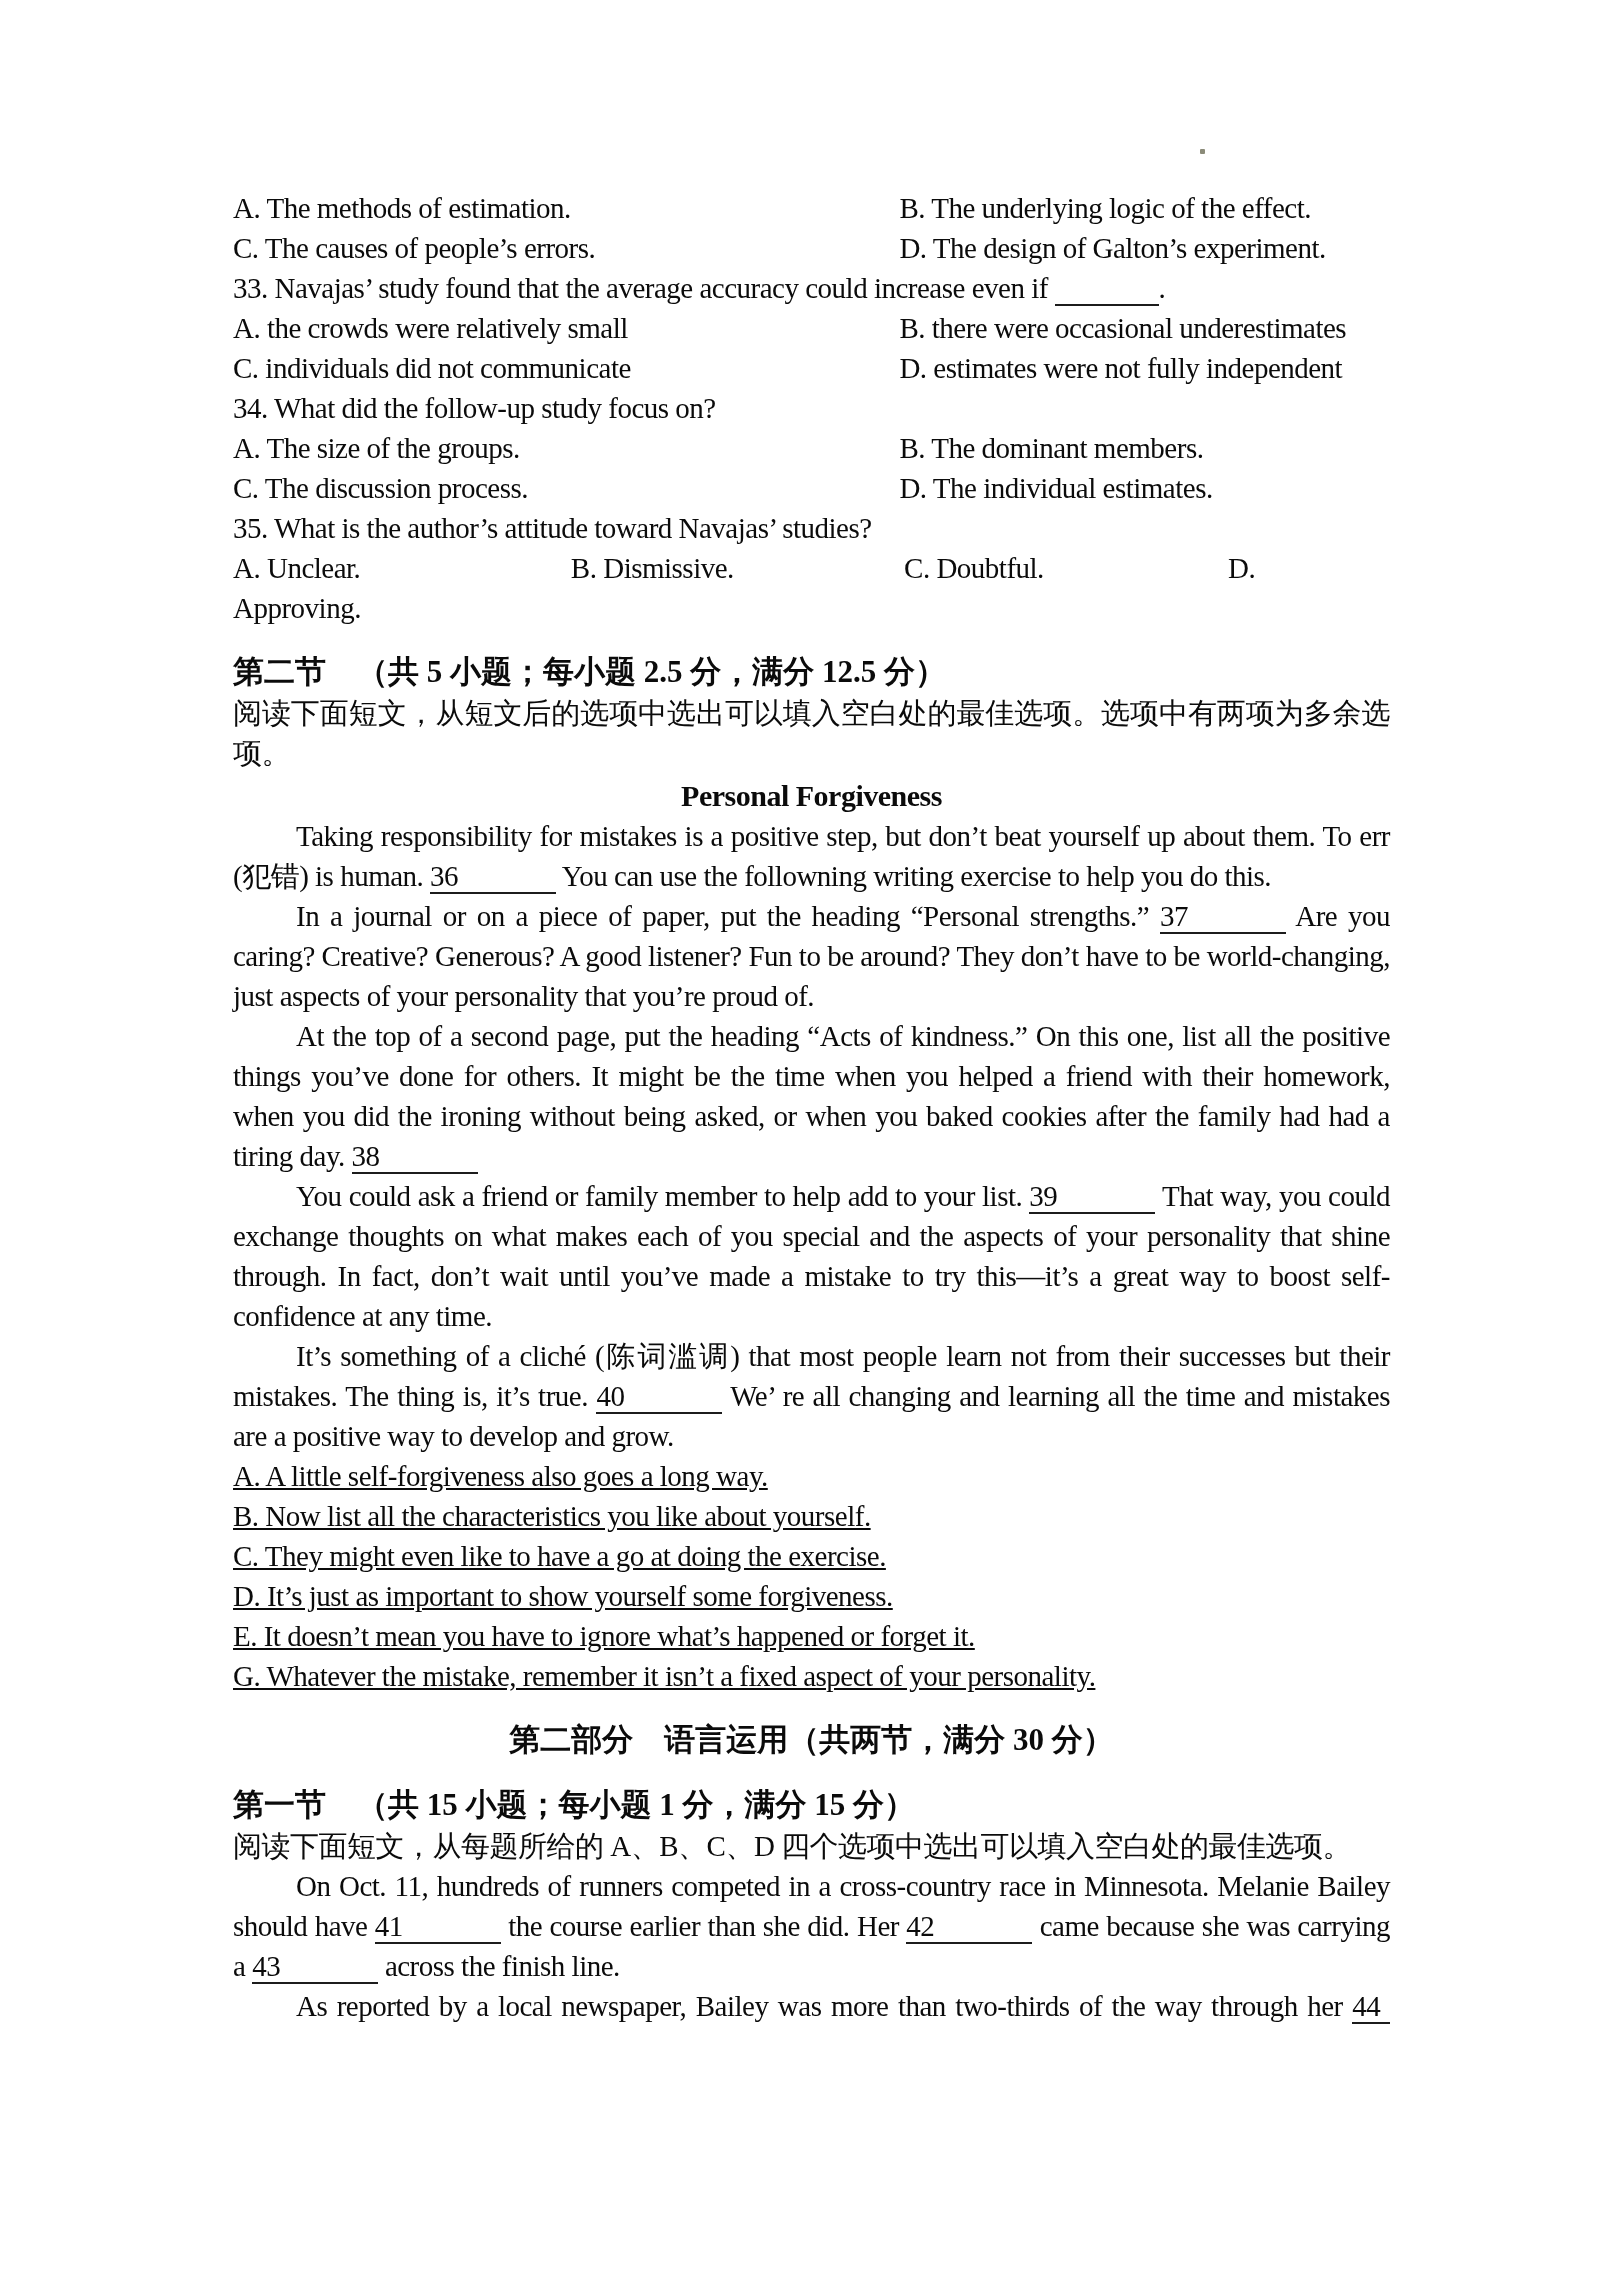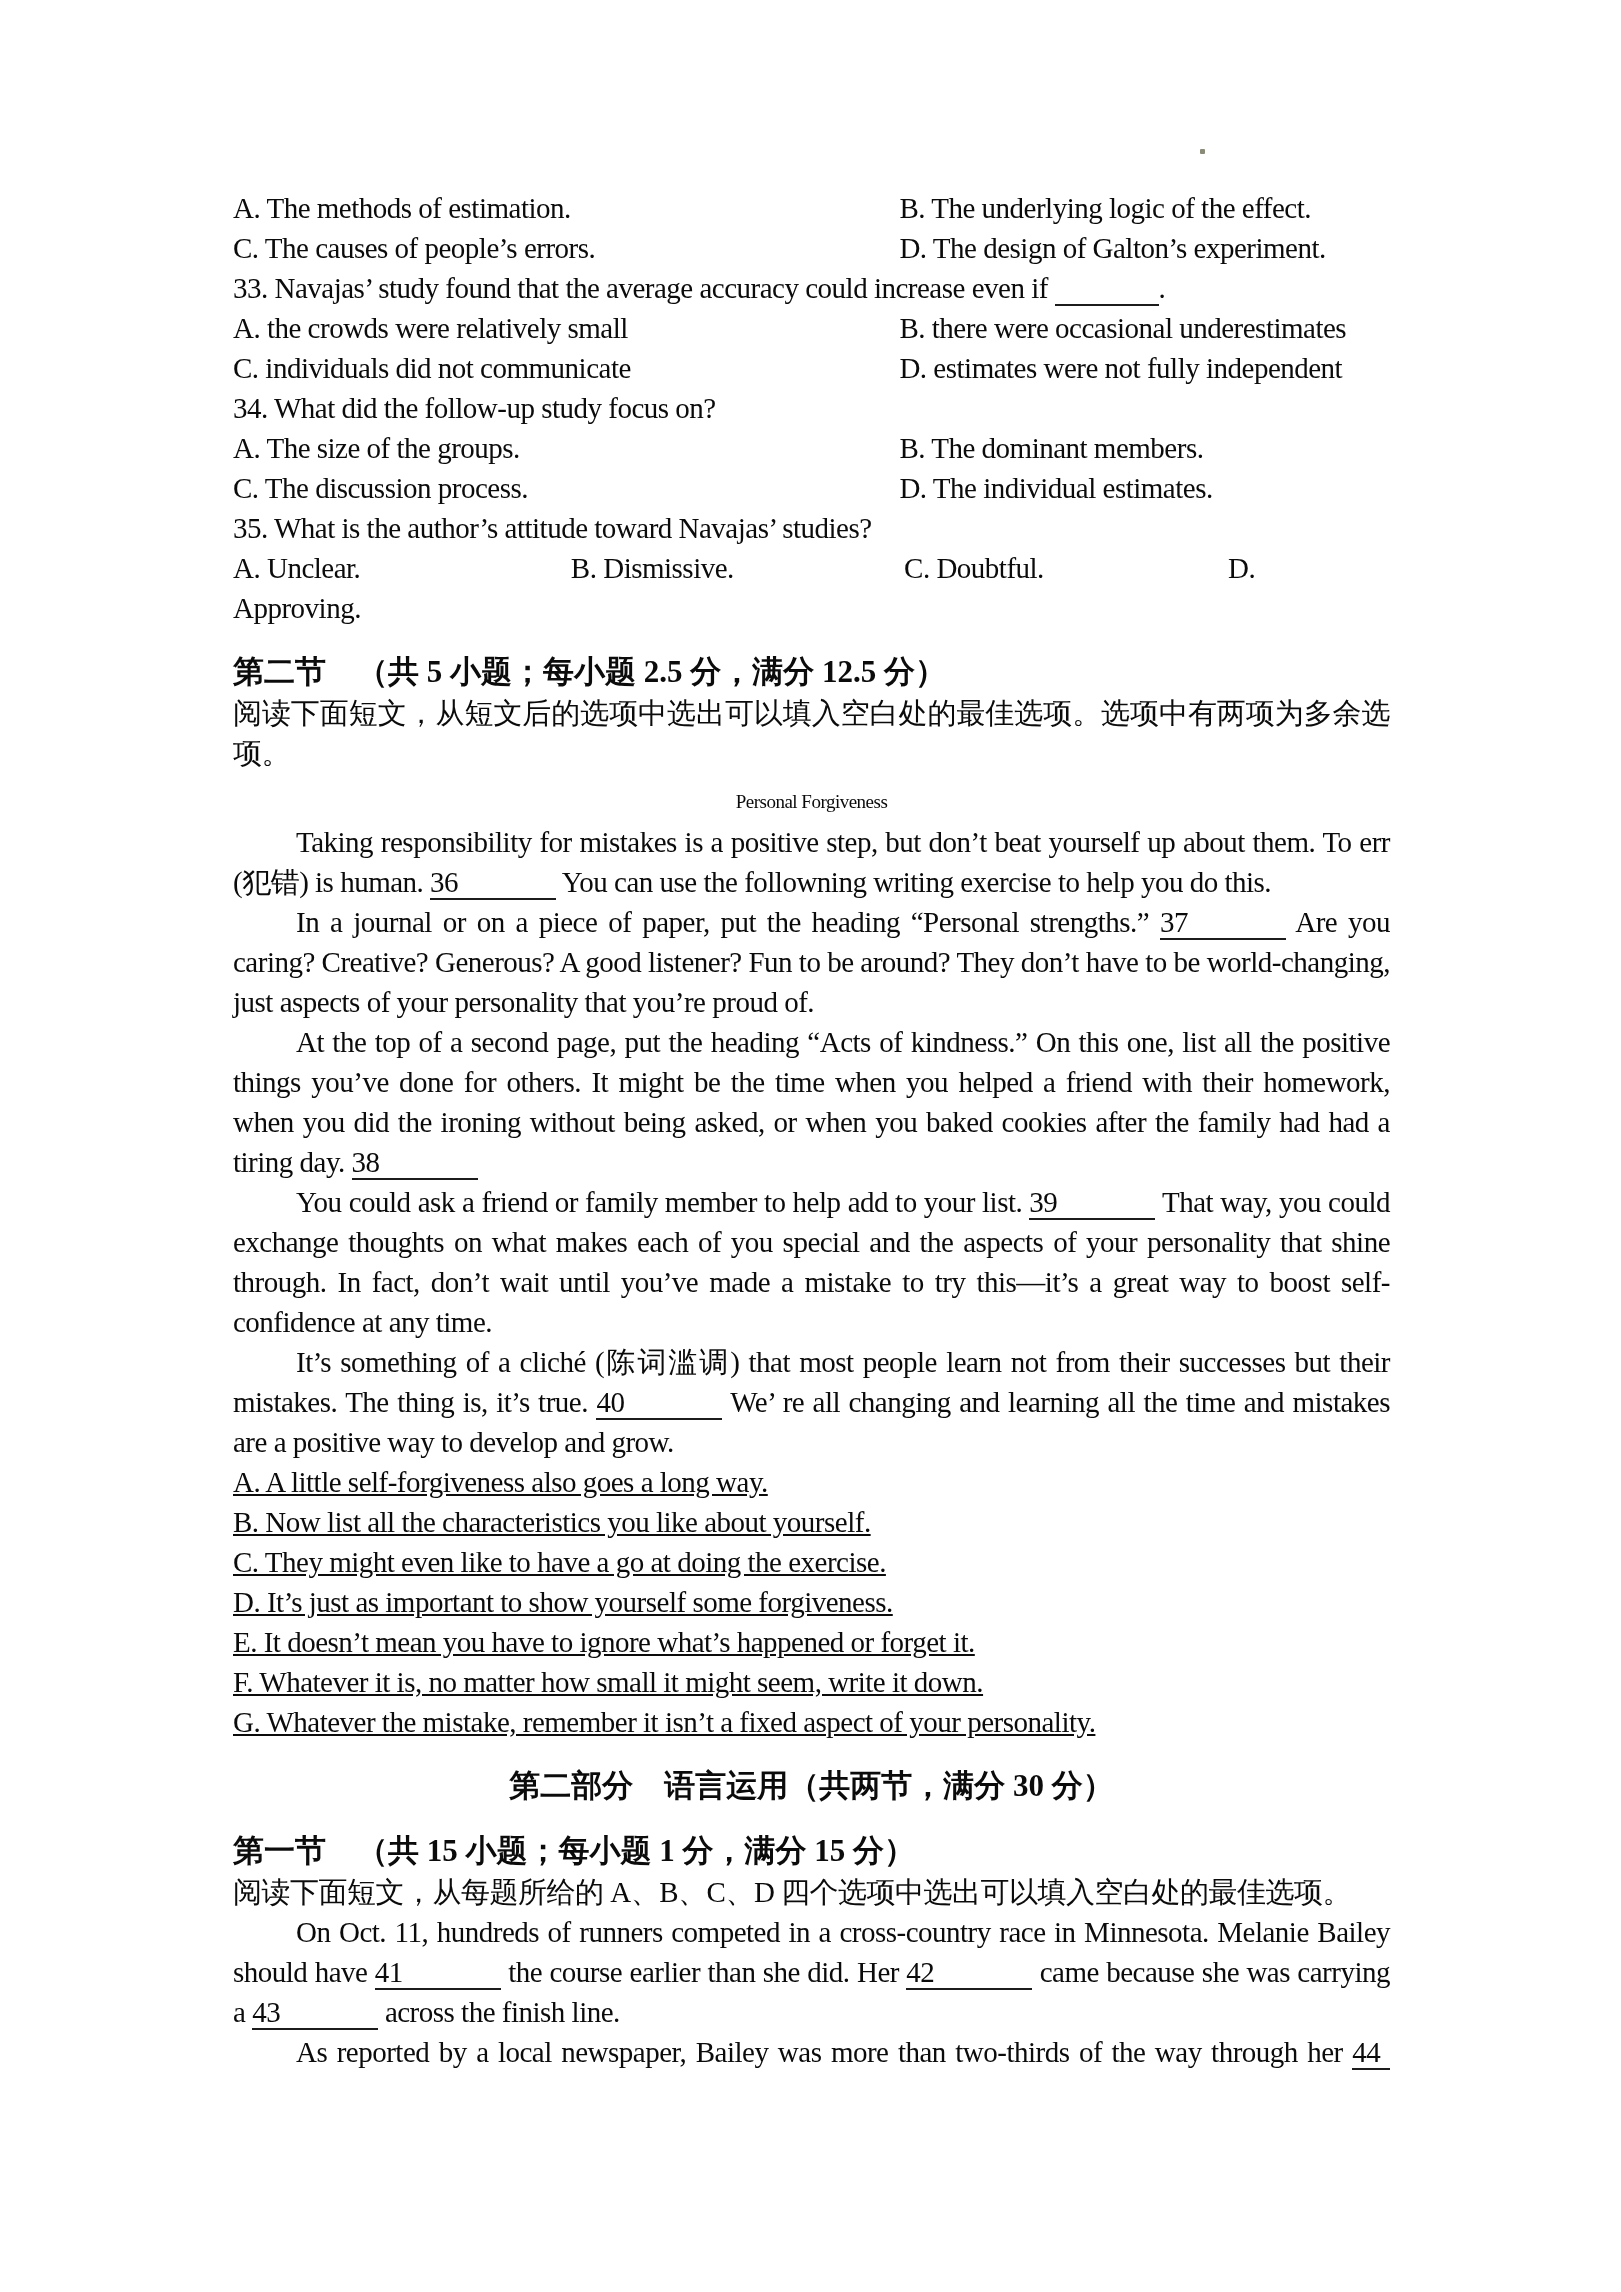--- a/index.html
+++ b/index.html
@@ -17,21 +17,21 @@
   .row4{display:grid;grid-template-columns:29.2% 28.8% 28% 14%;}
   .cell{white-space:nowrap;overflow:visible;}
   .para{text-align:justify;text-indent:63px;}
   .para-noindent{text-align:justify;text-indent:0;}
   .fill-last{text-align-last:justify;}
   .heading-cn{
     font-weight:bold;font-size:31px;line-height:43px;letter-spacing:0;
     margin-top:22px;
   }
   .center{text-align:center;}
-  .doc-title{font-weight:normal;font-size:19px;line-height:41px;margin-top:8px;}
+  .doc-title{font-weight:bold;font-size:30px;line-height:41px;margin-top:2px;}
   .opts-list{margin-top:0;text-decoration:underline;}
   .blank{
     border-bottom:2.5px solid #1c1c1c;
     padding-right:98px;
   }
   .blank-empty{padding-right:104px;}
   .blank-end{padding-right:9.8px;}
   .stray-mark{
     position:absolute;left:1200px;top:149px;width:4.9px;height:4.9px;
     background:#8b8b79;border-radius:1px;
@@ -93,21 +93,20 @@
   <div class="para">At the top of a second page, put the heading “Acts of kindness.” On this one, list all the positive things you’ve done for others. It might be the time when you helped a friend with their homework, when you did the ironing without being asked, or when you baked cookies after the family had had a tiring day. <span class="blank">38</span></div>
   <div class="para">You could ask a friend or family member to help add to your list. <span class="blank">39</span> That way, you could exchange thoughts on what makes each of you special and the aspects of your personality that shine through. In fact, don’t wait until you’ve made a mistake to try this—it’s a great way to boost self-confidence at any time.</div>
   <div class="para">It’s something of a cliché (陈词滥调) that most people learn not from their successes but their mistakes. The thing is, it’s true. <span class="blank">40</span> We’ re all changing and learning all the time and mistakes are a positive way to develop and grow.</div>
 
   <div class="opts-list">
     <div class="line">A. A little self-forgiveness also goes a long way.</div>
     <div class="line">B. Now list all the characteristics you like about yourself.</div>
     <div class="line">C. They might even like to have a go at doing the exercise.</div>
     <div class="line">D. It’s just as important to show yourself some forgiveness.</div>
     <div class="line">E. It doesn’t mean you have to ignore what’s happened or forget it.</div>
-    <div class="line">F. Whatever it is, no matter how small it might seem, write it down.</div>
     <div class="line">G. Whatever the mistake, remember it isn’t a fixed aspect of your personality.</div>
   </div>
 
   <div class="heading-cn center">第二部分　语言运用（共两节，满分 30 分）</div>
   <div class="heading-cn">第一节　（共 15 小题；每小题 1 分，满分 15 分）</div>
   <div class="para-noindent">阅读下面短文，从每题所给的 A、B、C、D 四个选项中选出可以填入空白处的最佳选项。</div>
 
   <div class="para">On Oct. 11, hundreds of runners competed in a cross-country race in Minnesota. Melanie Bailey should have <span class="blank">41</span> the course earlier than she did. Her <span class="blank">42</span> came because she was carrying a <span class="blank">43</span> across the finish line.</div>
   <div class="para fill-last">As reported by a local newspaper, Bailey was more than two-thirds of the way through her <span class="blank blank-end">44</span></div>
 

